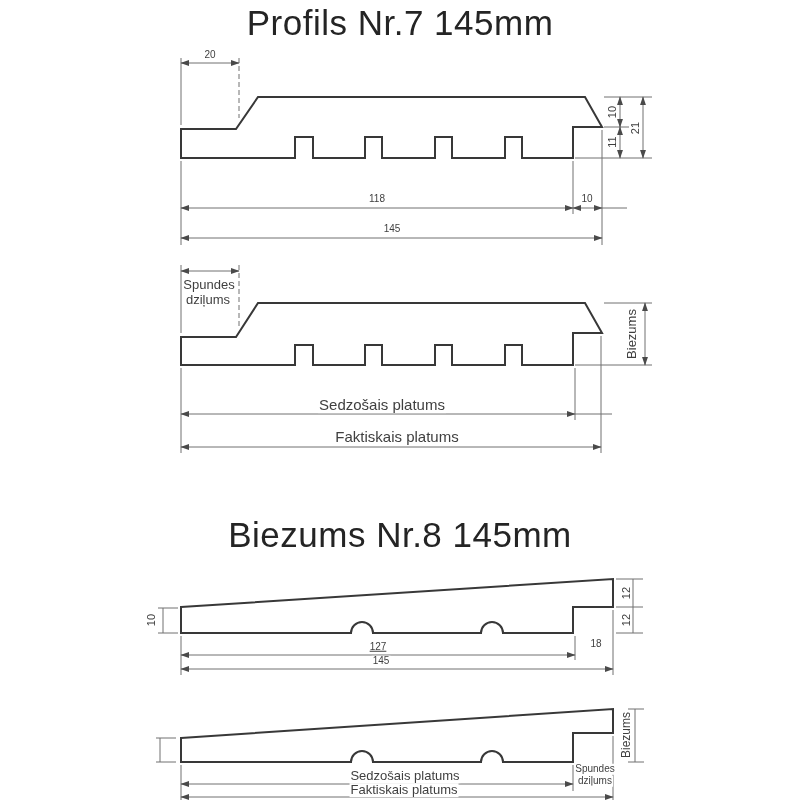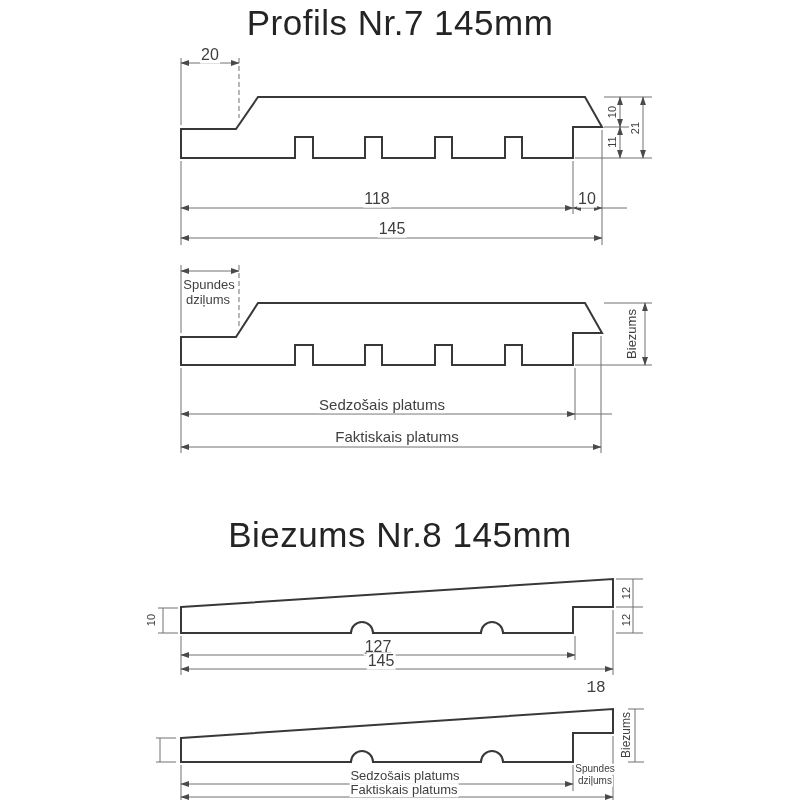--- a/index.html
+++ b/index.html
@@ -1,21 +1,21 @@
 <!DOCTYPE html>
 <html><head>
 <meta charset="utf-8">
 <style>
   html,body{margin:0;padding:0;background:#fff;}
   #canvas{position:relative;width:800px;height:800px;background:#ffffff;overflow:hidden;
           font-family:"Liberation Sans","DejaVu Sans",sans-serif;}
   svg{position:absolute;left:0;top:0;}
   .title{position:absolute;left:0;width:800px;text-align:center;font-size:35px;
          letter-spacing:.5px;color:#242424;font-weight:400;}
-  .lbl{position:absolute;transform:translate(-50%,-50%);font-size:16px;color:#3f3f3f;
+  .lbl{position:absolute;transform:translate(-50%,-50%);font-size:10px;color:#3f3f3f;
        white-space:nowrap;background:#fff;padding:0 1px;line-height:1.05;}
   .vlbl{position:absolute;transform:translate(-50%,-50%) rotate(-90deg);font-size:11px;
         color:#3f3f3f;white-space:nowrap;background:#fff;line-height:1;}
   .f13{font-size:13px;} .f15{font-size:15px;} .f12{font-size:12px;} .f10{font-size:10px;}
 </style>
 </head>
 <body>
 
 <div id="canvas">
 
@@ -108,21 +108,21 @@
   <div class="lbl f13" style="left:209px;top:285px;">Spundes</div>
   <div class="lbl f13" style="left:208px;top:300px;">dziļums</div>
   <div class="vlbl f13" style="left:631px;top:334px;">Biezums</div>
   <div class="lbl f15" style="left:382px;top:405px;">Sedzošais platums</div>
   <div class="lbl f15" style="left:397px;top:437px;">Faktiskais platums</div>
 
   <div class="vlbl" style="left:151px;top:620px;">10</div>
   <div class="vlbl" style="left:626px;top:593px;">12</div>
   <div class="vlbl" style="left:626px;top:620px;">12</div>
   <div class="lbl" style="left:378px;top:647px;text-decoration:underline;">127</div>
-  <div class="lbl" style="left:596px;top:688px;font-family:Liberation Mono, monospace;">18</div>
+  <div class="lbl" style="left:596px;top:644px;">18</div>
   <div class="lbl" style="left:381px;top:661px;">145</div>
 
   <div class="vlbl f12" style="left:626px;top:735px;">Biezums</div>
   <div class="lbl f10" style="left:595px;top:769px;">Spundes</div>
   <div class="lbl f10" style="left:595px;top:781px;">dziļums</div>
   <div class="lbl f13" style="left:405px;top:776px;">Sedzošais platums</div>
   <div class="lbl f13" style="left:404px;top:790px;">Faktiskais platums</div>
 
 </div>
 

